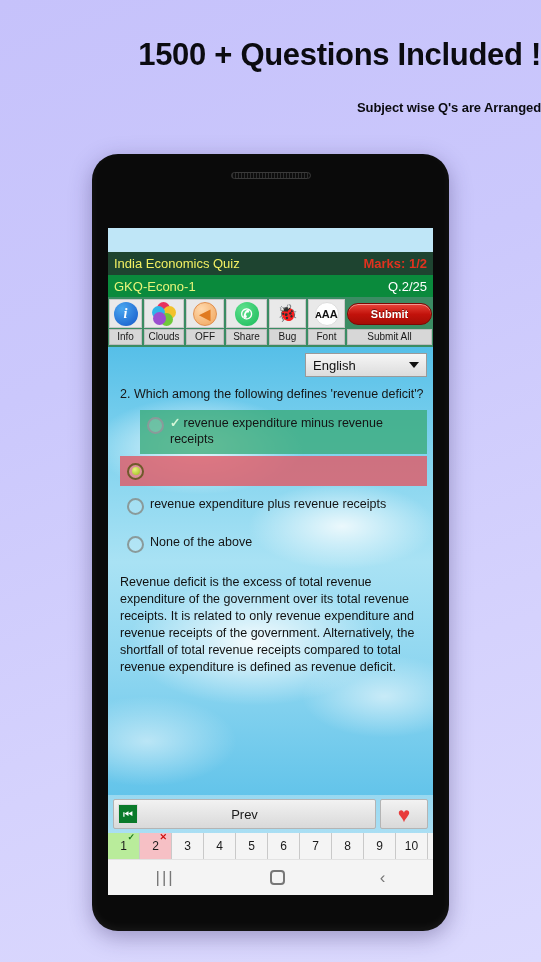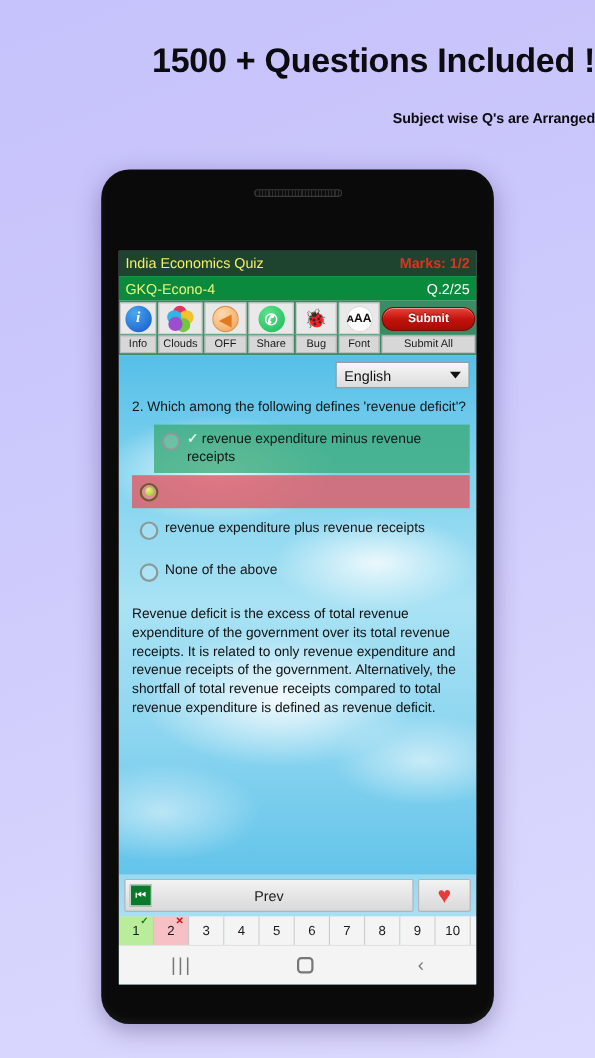--- a/index.html
+++ b/index.html
@@ -50,20 +50,21 @@
     overflow: hidden;
     background: #bfe6f7;
     display: flex; flex-direction: column;
   }
 
   
   .hdr-top {
     background: #1e4430; height: 23px;
     display: flex; align-items: center; justify-content: space-between;
     padding: 0 6px;
+    margin-top: 24px;
   }
   .hdr-title { color: #f2ef62; font-size: 13px; }
   .hdr-marks { color: #e0321f; font-size: 13px; font-weight: bold; }
   .hdr-sub {
     background: #0a8a3c; height: 22px;
     display: flex; align-items: center; justify-content: space-between;
     padding: 0 6px;
   }
   .hdr-code { color: #e8f57a; font-size: 13px; }
   .hdr-q { color: #ffffff; font-size: 13px; }
@@ -231,21 +232,21 @@
     <div class="speaker"></div>
   </div>
 
   <div class="screen">
 
     <div class="hdr-top">
       <span class="hdr-title">India Economics Quiz</span>
       <span class="hdr-marks">Marks: 1/2</span>
     </div>
     <div class="hdr-sub">
-      <span class="hdr-code">GKQ-Econo-4</span>
+      <span class="hdr-code">GKQ-Econo-1</span>
       <span class="hdr-q">Q.2/25</span>
     </div>
 
     <div class="toolbar">
       <div class="tb-cell" style="width:33px">
         <div class="tb-btn">
             <span class="icon-circ ic-info">i</span>
           </div>
       </div>
       <div class="tb-cell" style="width:40px">

